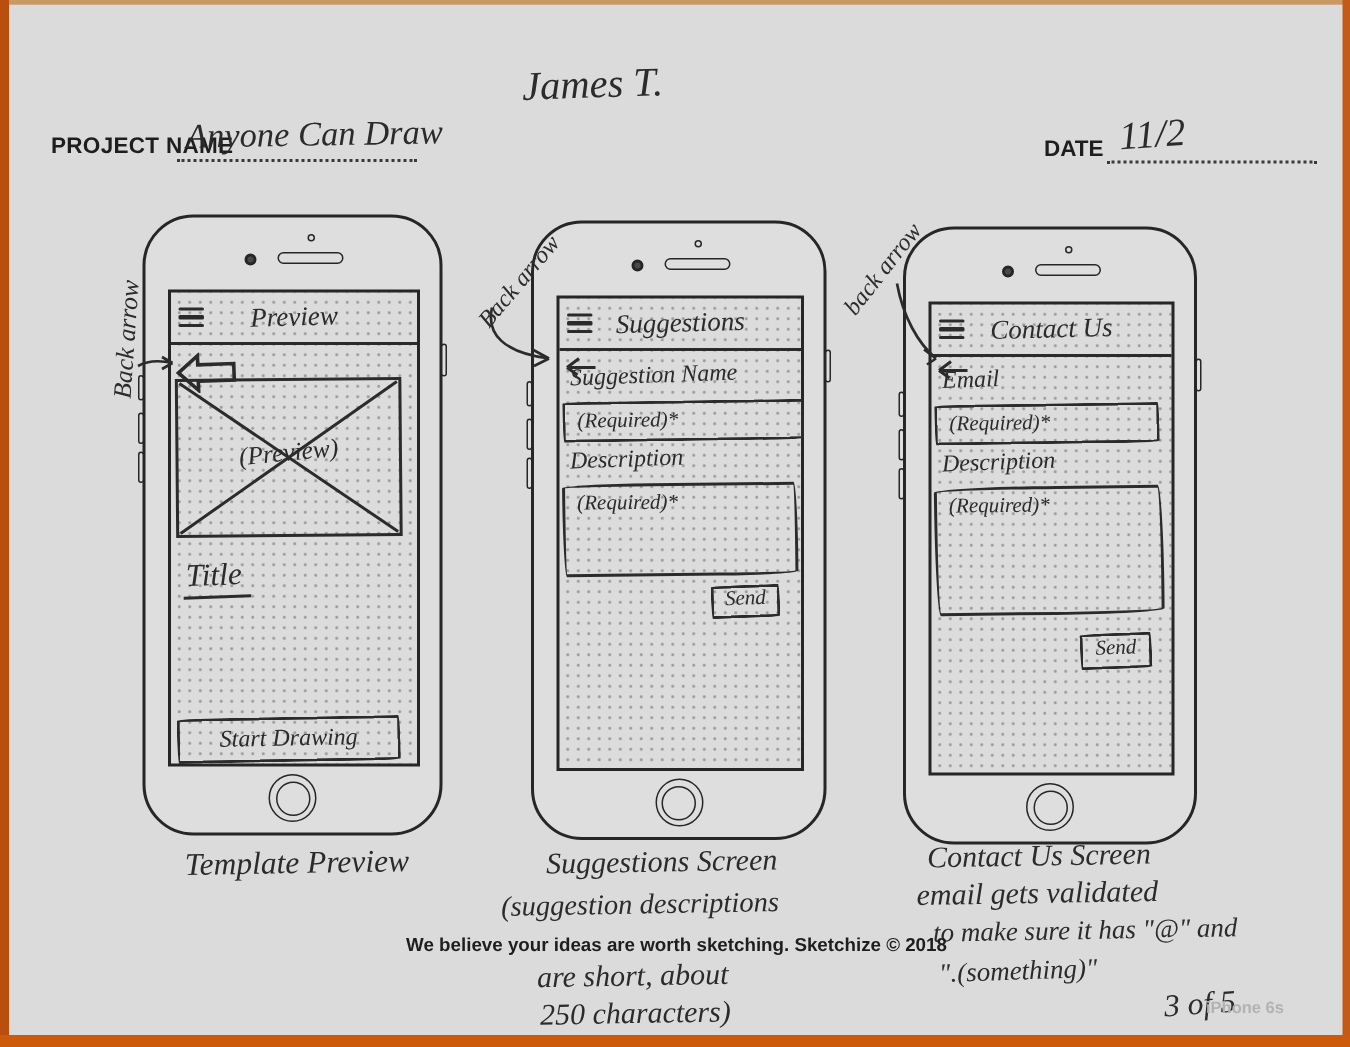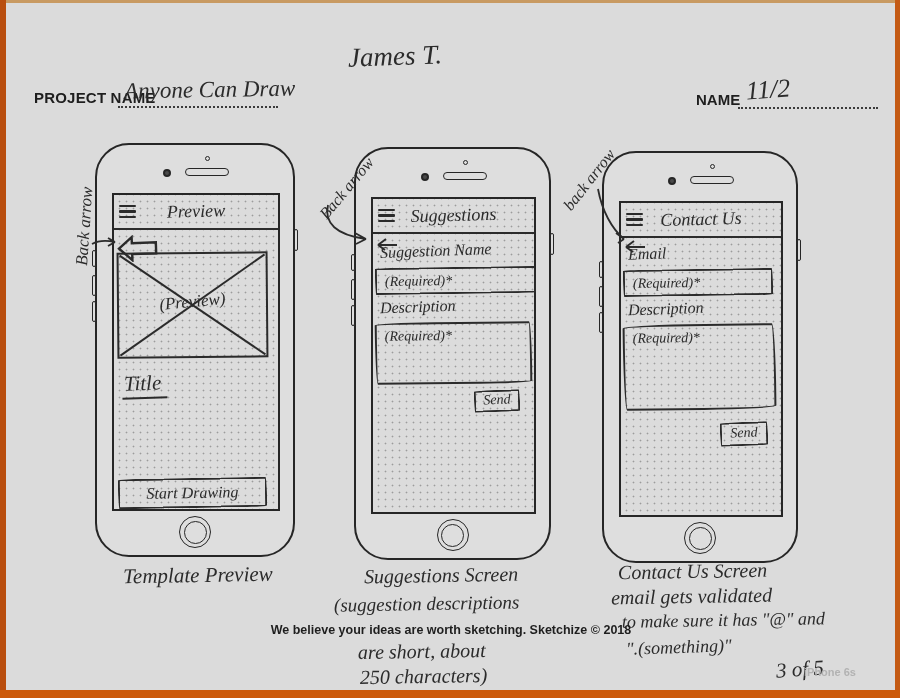--- a/index.html
+++ b/index.html
@@ -57,21 +57,21 @@
 <div class="frame-bottom"></div>
 
 <div class="paper">
 
   <div class="abs hand" style="left:342px; top:38px; font-size:27px; transform:rotate(-2deg);">James T.</div>
 
   <div class="abs print" style="left:28px; top:86px; font-size:15px; letter-spacing:0.2px;">PROJECT NAME</div>
   <div class="abs dotline" style="left:112px; top:103px; width:160px;"></div>
   <div class="abs hand" style="left:118px; top:74px; font-size:23px; transform:rotate(-1deg);">Anyone Can Draw</div>
 
-  <div class="abs print" style="left:690px; top:88px; font-size:15px;">NAME</div>
+  <div class="abs print" style="left:690px; top:88px; font-size:15px;">DATE</div>
   <div class="abs dotline" style="left:732px; top:104px; width:140px;"></div>
   <div class="abs hand" style="left:740px; top:72px; font-size:26px; transform:rotate(-4deg);">11/2</div>
 
   <div class="phone" style="left:89px; top:140px; width:200px; height:414px;">
     <div class="tiny-dot"></div>
     <div class="cam-dot"></div>
     <div class="speaker"></div>
     <div class="side-btn" style="left:-5px; top:105px; height:17px;"></div>
     <div class="side-btn" style="left:-5px; top:130px; height:21px;"></div>
     <div class="side-btn" style="left:-5px; top:156px; height:21px;"></div>

